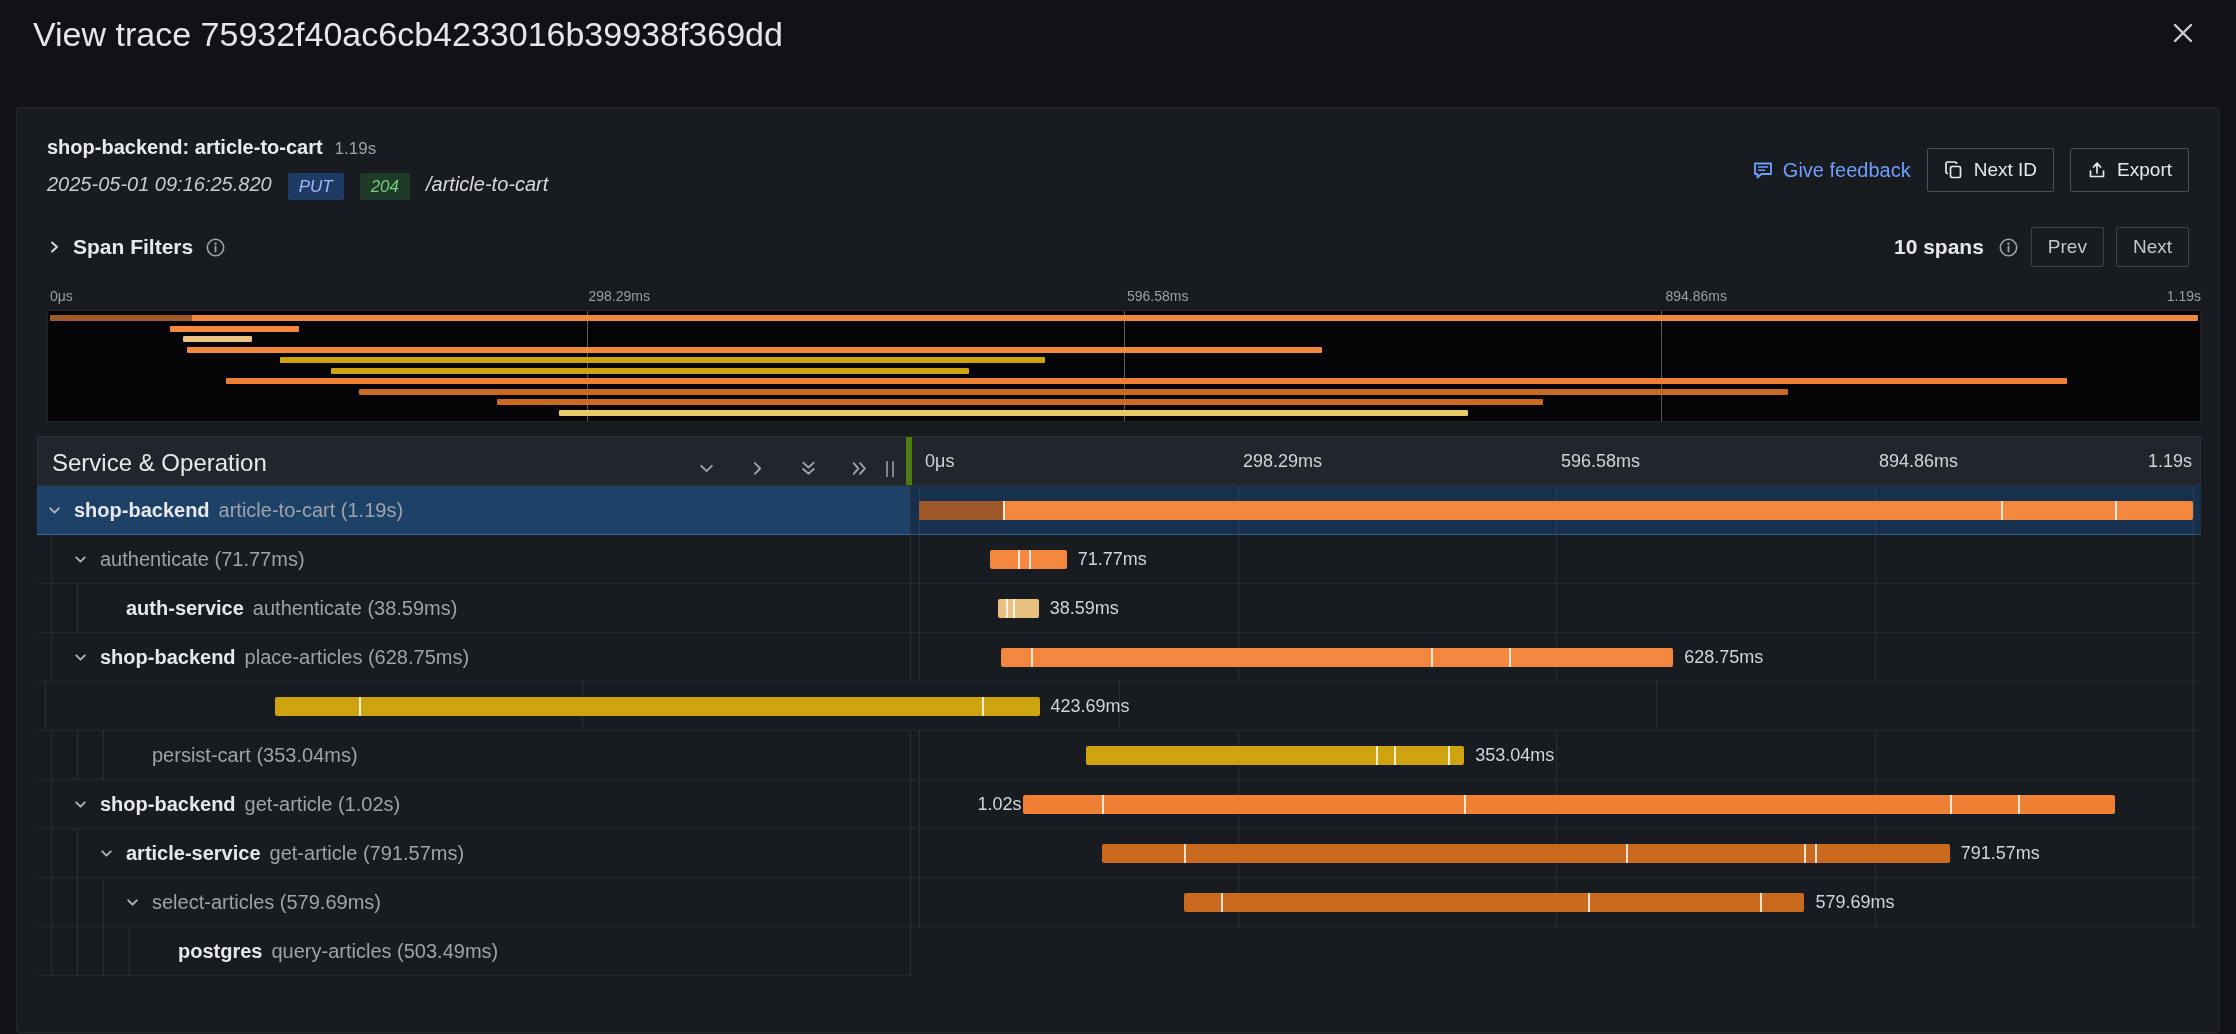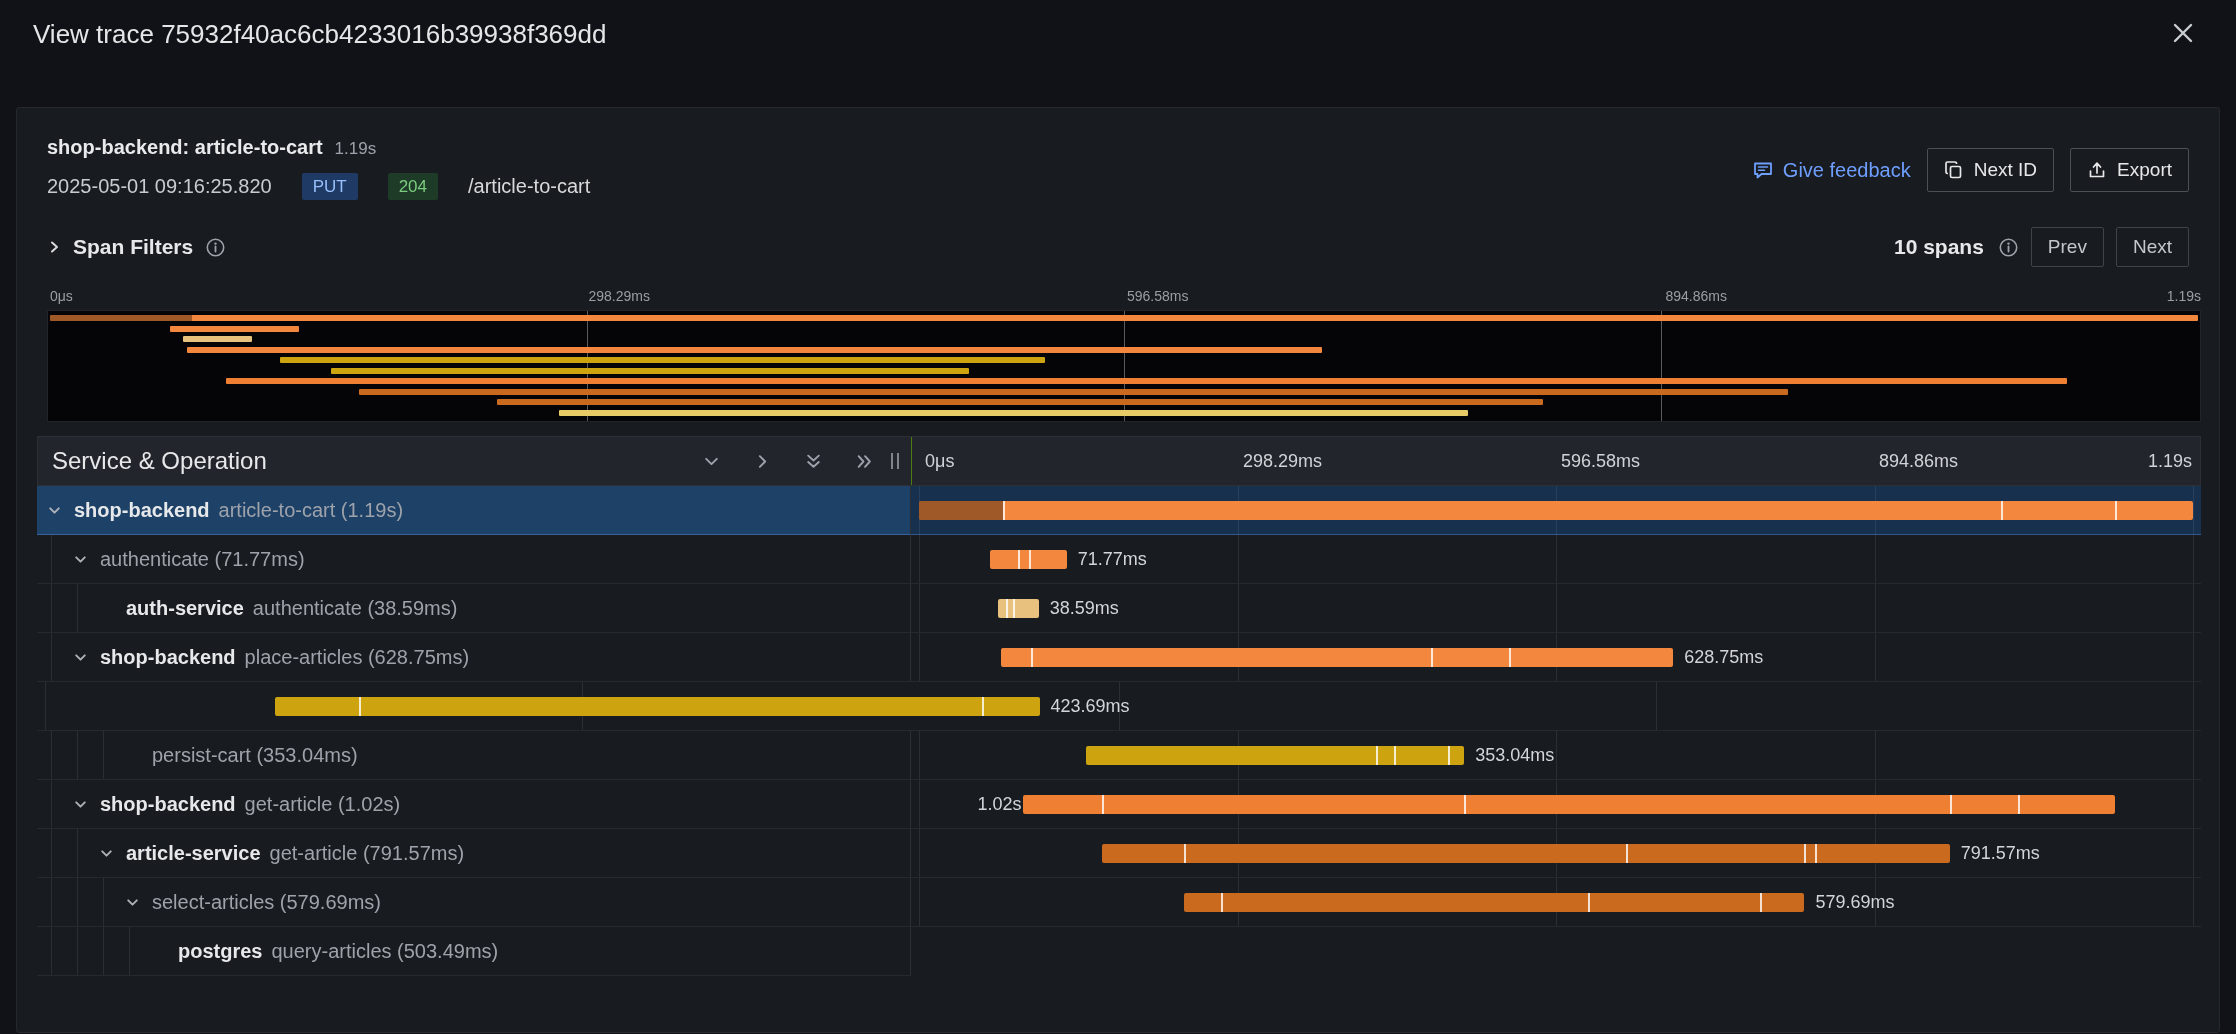--- a/index.html
+++ b/index.html
@@ -6,35 +6,35 @@
   html,body { width:2236px; height:1034px; overflow:hidden; }
   body {
     background:#111217;
     font-family:"Liberation Sans","DejaVu Sans",sans-serif;
     color:#d8d9da;
   }
   svg { display:block; }
 
   
   .app-header { display:flex; align-items:flex-start; padding:12px 32px 0 33px; height:107px; }
-  .app-title { font-size:26px; font-weight:500; color:#e4e6e8; line-height:44px;text-align:center; }
+  .app-title { font-size:34px; font-weight:500; color:#e4e6e8; line-height:44px;text-align:center; }
   .close-btn { margin-left:auto; background:none; border:none; color:#c9ced3; cursor:pointer; padding:8px; }
 
   
   .panel {
     margin:0 16px; height:926px; overflow:hidden;
     background:#181b1f; border:1px solid #25282d; border-radius:3px;
   }
 
   
   .trace-header { display:flex; padding:28px 30px 24px 30px; }
   .th-titlerow { display:flex; align-items:baseline; gap:12px; }
   .trace-title { font-size:20px; font-weight:600; color:#e9eaec; }
   .trace-duration { font-size:17px; color:#9ea3ab; }
-  .th-meta { display:flex; align-items:center; gap:30px; margin-top:14px; }
+  .th-meta { display:flex; align-items:flex-start; gap:16px; margin-top:14px;font-style:italic; }
   .timestamp { font-size:20px; color:#c7ccd1; }
   .badge { font-size:17px; padding:5px 11px; border-radius:2px; line-height:1; }
   .badge.method { background:#203a66; color:#96bffc; }
   .badge.status { background:#1d3b27; color:#7ccb7f; }
   .url-path { font-size:20px; color:#d8d9da; }
   .th-actions { margin-left:auto; display:flex; align-items:center; gap:16px; padding-top:4px; }
   .link-btn { display:inline-flex; align-items:center; gap:9px; color:#6e9fff; font-size:20px; background:none; border:none; cursor:pointer; }
   .btn { display:inline-flex; align-items:center; gap:10px; height:44px; padding:0 16px;
          background:transparent; border:1px solid #4a5058; border-radius:2px;
          color:#e6e8ea; font-size:19px; cursor:pointer; }
@@ -57,21 +57,21 @@
   .mm-grid-inner, .mm-lanes { position:absolute; left:2px; right:2px; top:0; bottom:0; }
   .mm-grid { position:absolute; top:0; bottom:0; width:1px; background:rgba(255,255,255,0.35); }
   .mm-lanes { top:4px; bottom:4px; display:flex; flex-direction:column; justify-content:space-between; }
   .mm-lane { position:relative; height:7px; flex:none; }
   .mm-bar { position:absolute; top:0; height:6px; border-radius:1px; }
   .mm-dark { position:absolute; left:0; top:0; bottom:0; background:rgba(0,0,0,0.34); border-radius:1px 0 0 1px; }
 
   
   .trace-table { margin:0 18px 0 20px; }
   .table-header { display:flex; height:50px; background:#22252b; border:1px solid #2c2f34; }
-  .col-name-header { width:874px; flex:none; display:flex; align-items:center; padding:0 12px 0 14px; border-right:1px solid #4d7c0f; }
+  .col-name-header { width:874px; flex:none; display:flex; align-items:flex-end; padding:0 12px 8px 14px; border-right:6px solid #4d7c0f; }
   .so-title { font-size:24px; color:#e6e8ea; font-weight:500; }
   .hicons { margin-left:auto; display:flex; align-items:center; gap:34px; color:#9ea3ab; margin-right:6px; }
   .hicon { cursor:pointer; }
   .resize-handle { display:flex; gap:4px; margin-left:12px; cursor:col-resize; }
   .resize-handle i { display:block; width:2px; height:16px; background:#80858c; }
   .col-time-header { flex:1; position:relative; }
   .time-inner { position:relative; height:100%; margin:0 8px; }
   .col-time-header .tick-label { position:absolute; top:0; line-height:48px; font-size:18px; color:#d0d3d7; padding-left:5px; white-space:nowrap; }
   .col-time-header .tick-label.end { transform:translateX(-100%); padding-left:0; }
 

